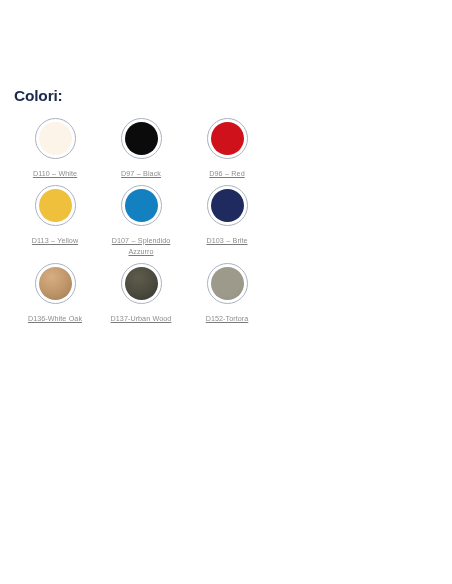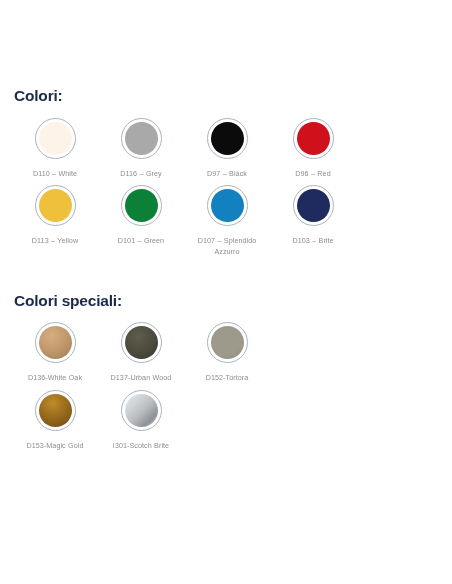--- a/index.html
+++ b/index.html
@@ -41,20 +41,21 @@
     flex-direction: row;
     align-items: flex-start;
   }
 
   .swatch-cell {
     width: 86px;
     display: flex;
     flex-direction: column;
     align-items: center;
     margin-bottom: 6px;
+    text-decoration: underline;
   }
 
   .swatch-ring {
     width: 41px;
     height: 41px;
     border-radius: 50%;
     border: 1px solid #a9b3c0;
     background: #ffffff;
     display: flex;
     align-items: center;
@@ -87,92 +88,65 @@
       <div class="section-title">Colori:</div>
       <div class="swatch-row">
         <div class="swatch-cell">
           <div class="swatch-ring">
             <div class="swatch-fill" style="background: #fcf4e8;"></div>
           </div>
           <div class="swatch-label">D110 – White</div>
         </div>
         <div class="swatch-cell">
           <div class="swatch-ring">
-            <div class="swatch-fill" style="background: #a9a9a9;"></div>
-          </div>
-          <div class="swatch-label">D116 – Grey</div>
-        </div>
-        <div class="swatch-cell">
-          <div class="swatch-ring">
             <div class="swatch-fill" style="background: #0b0b0b;"></div>
           </div>
           <div class="swatch-label">D97 – Black</div>
         </div>
         <div class="swatch-cell">
           <div class="swatch-ring">
             <div class="swatch-fill" style="background: #cf111b;"></div>
           </div>
           <div class="swatch-label">D96 – Red</div>
         </div>
       </div>
       <div class="swatch-row">
         <div class="swatch-cell">
           <div class="swatch-ring">
             <div class="swatch-fill" style="background: #efc03c;"></div>
           </div>
           <div class="swatch-label">D113 – Yellow</div>
         </div>
         <div class="swatch-cell">
           <div class="swatch-ring">
-            <div class="swatch-fill" style="background: #0d8038;"></div>
-          </div>
-          <div class="swatch-label">D101 – Green</div>
-        </div>
-        <div class="swatch-cell">
-          <div class="swatch-ring">
             <div class="swatch-fill" style="background: #1380bf;"></div>
           </div>
           <div class="swatch-label">D107 – Splendido Azzurro</div>
         </div>
         <div class="swatch-cell">
           <div class="swatch-ring">
             <div class="swatch-fill" style="background: #1f2a5e;"></div>
           </div>
           <div class="swatch-label">D103 – Brite</div>
         </div>
       </div>
-      <div class="section-title second">Colori speciali:</div>
       <div class="swatch-row">
         <div class="swatch-cell">
           <div class="swatch-ring">
             <div class="swatch-fill" style="background: radial-gradient(circle at 38% 30%, #d6ae80 0%, #c1986c 48%, #9d7b54 100%);"></div>
           </div>
           <div class="swatch-label">D136-White Oak</div>
         </div>
         <div class="swatch-cell">
           <div class="swatch-ring">
             <div class="swatch-fill" style="background: radial-gradient(circle at 40% 32%, #5e5c4c 0%, #4b4a3e 55%, #36352b 100%);"></div>
           </div>
           <div class="swatch-label">D137-Urban Wood</div>
         </div>
         <div class="swatch-cell">
           <div class="swatch-ring">
             <div class="swatch-fill" style="background: radial-gradient(circle at 40% 32%, #9d998b 0%, #9d998b 60%, rgba(0,0,0,0.07) 100%), #9d998b;"></div>
           </div>
           <div class="swatch-label">D152-Tortora</div>
         </div>
       </div>
-      <div class="swatch-row">
-        <div class="swatch-cell">
-          <div class="swatch-ring">
-            <div class="swatch-fill" style="background: radial-gradient(circle at 42% 28%, #c08b2a 0%, #96681c 50%, #6d4a12 100%);"></div>
-          </div>
-          <div class="swatch-label">D153-Magic Gold</div>
-        </div>
-        <div class="swatch-cell">
-          <div class="swatch-ring">
-            <div class="swatch-fill" style="background: linear-gradient(135deg, #e8eaec 0%, #cfd3d6 30%, #b9bdc0 52%, #8e9397 78%, #c3c7ca 100%);"></div>
-          </div>
-          <div class="swatch-label">I301-Scotch Brite</div>
-        </div>
-      </div>
     </div>
 </div>
 
 </body></html>

